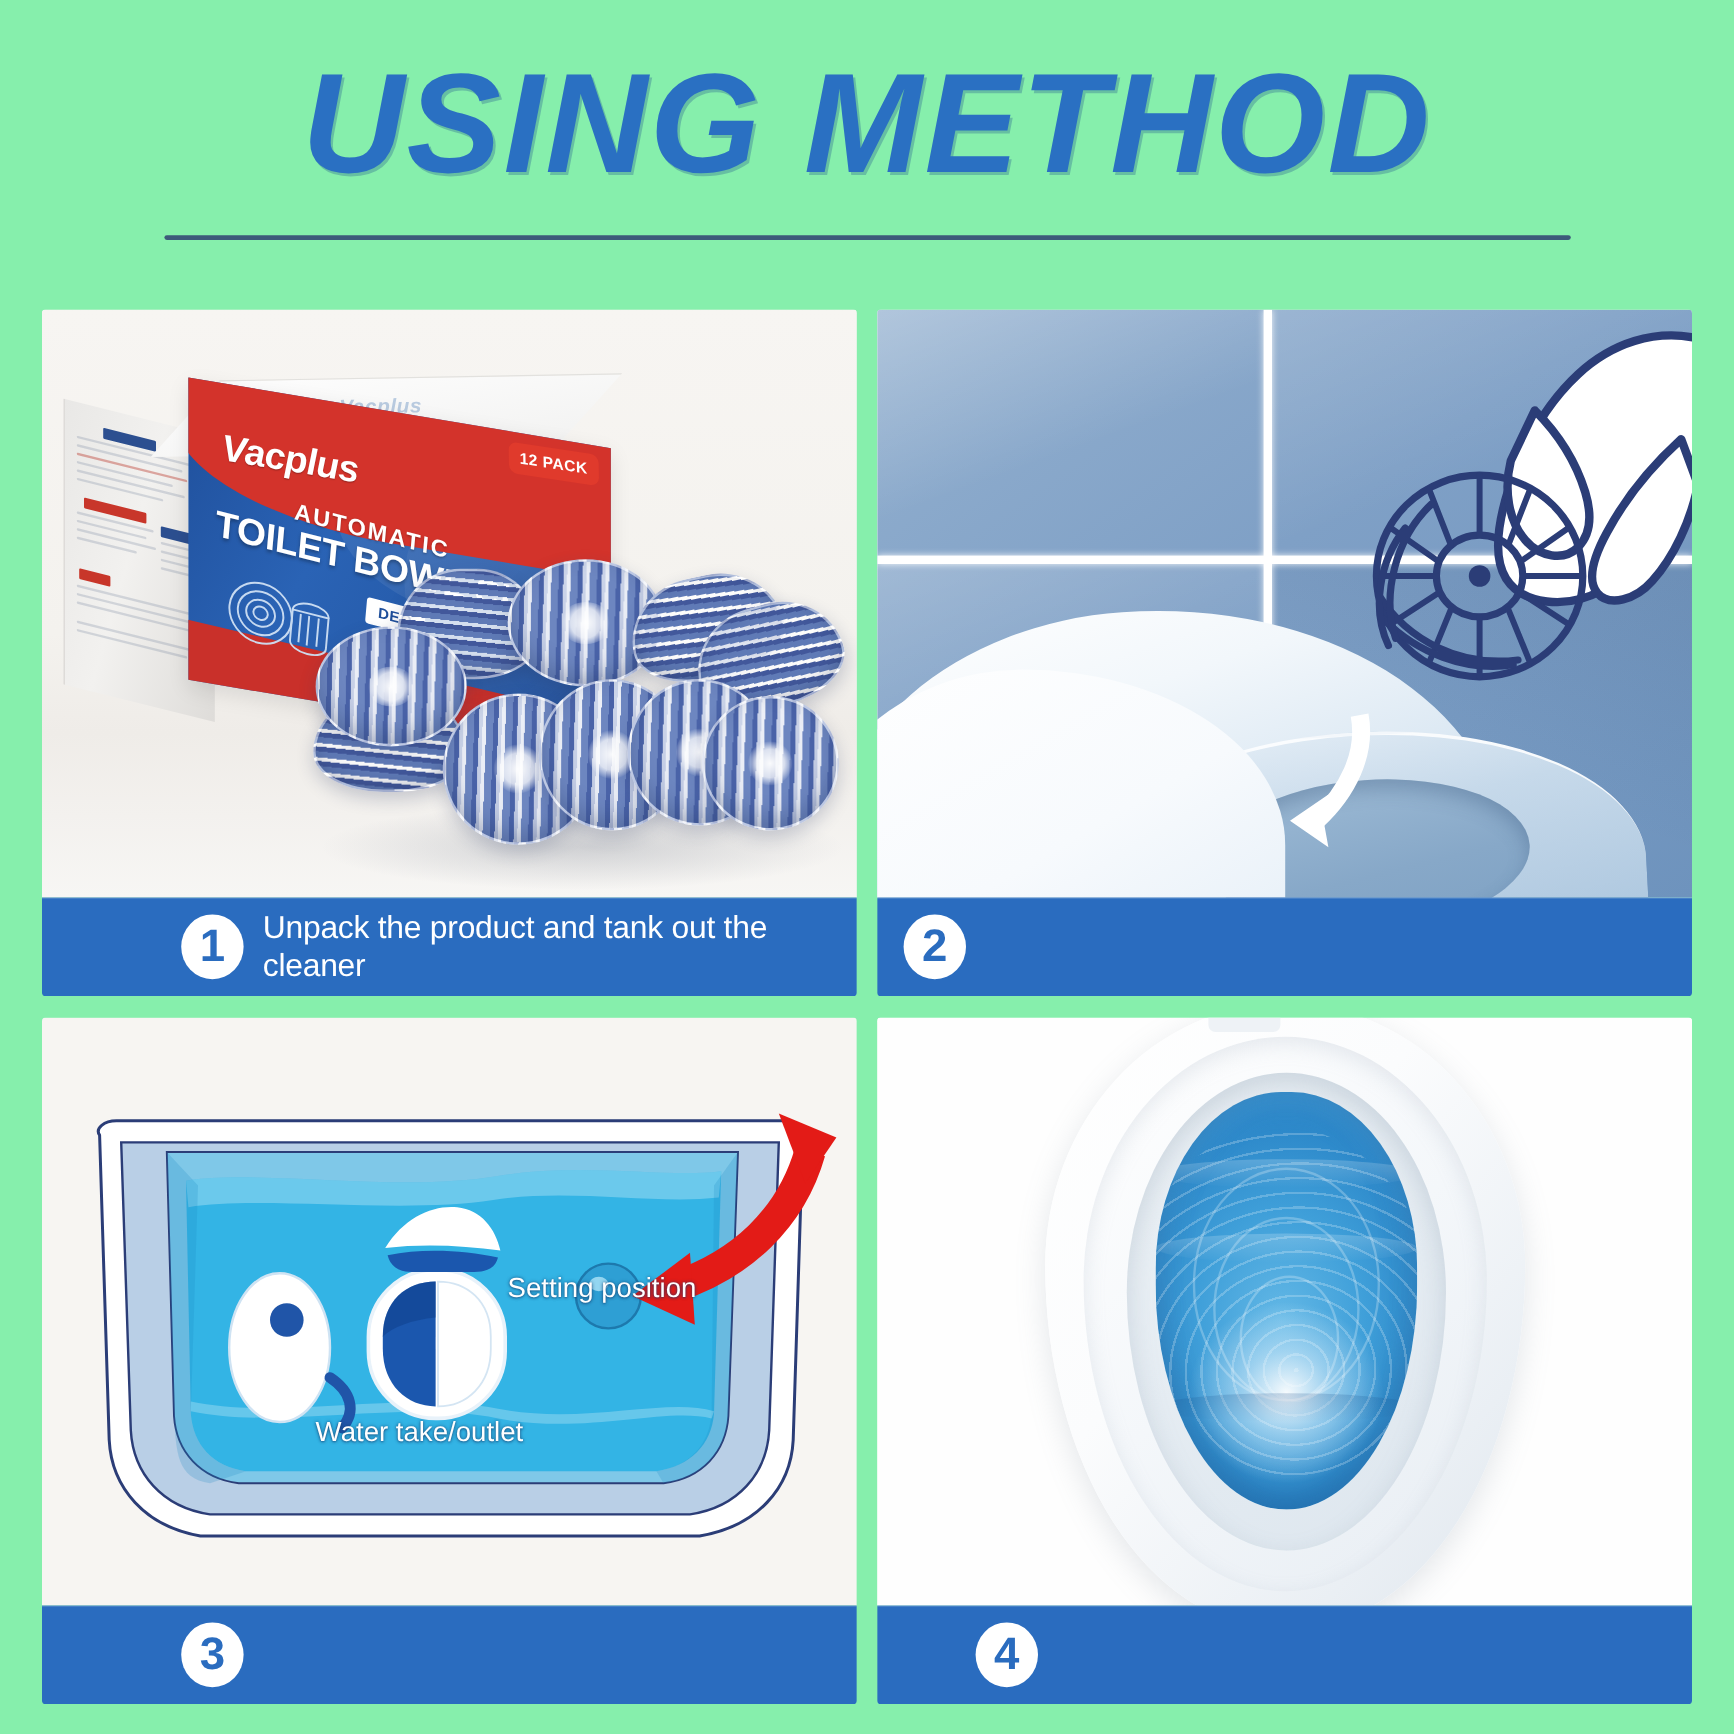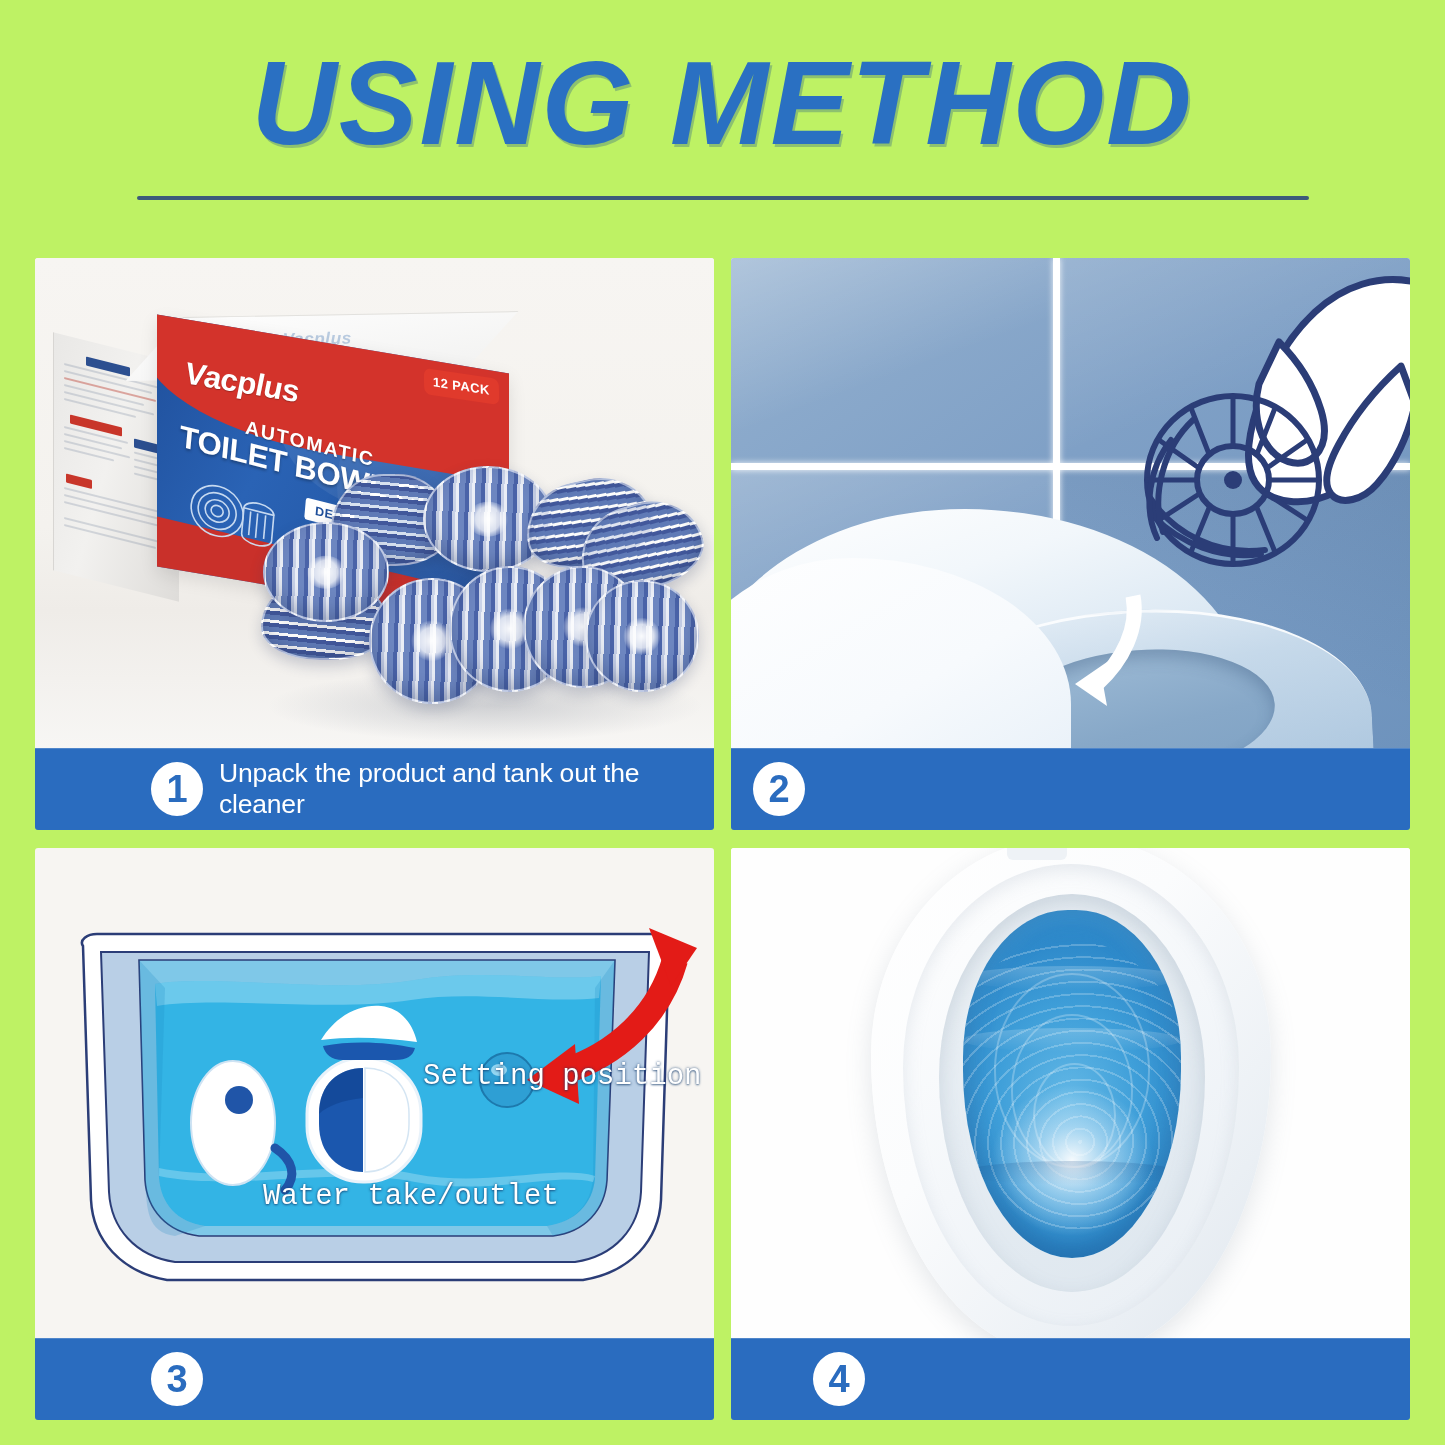--- a/index.html
+++ b/index.html
@@ -2,21 +2,21 @@
 <html><head>
 <meta charset="utf-8">
 <style>
   * { box-sizing: border-box; margin: 0; padding: 0; }
   html, body {
     width: 1445px; height: 1445px;
     background: #ffffff;
     font-family: "Liberation Sans", sans-serif;
     overflow: hidden;
   }
-  .page { position: relative; width: 1445px; height: 1445px; background: #bef264; }
+  .page { position: relative; width: 1445px; height: 1445px; background: #86efac; }
 
   
   .header { position: absolute; left: 0; top: 0; width: 1445px; height: 230px; }
   .title {
     position: absolute; left: 0; top: 44px; width: 1445px;
     text-align: center;
     font-size: 118px; font-weight: bold; font-style: italic;
     letter-spacing: 2px;
     color: #2a70c2;
     font-family: "Liberation Sans", sans-serif;
@@ -249,22 +249,22 @@
     background: linear-gradient(150deg,#ffffff 0%, #f7fafd 55%, #e4eef7 100%);
     border-radius: 58% 70% 0 0 / 80% 72% 0 0;
   }
   .hand-svg { position: absolute; left: 398px; top: 10px; width: 290px; height: 390px; }
   .arrow-svg { position: absolute; left: 330px; top: 330px; width: 100px; height: 130px; }
 
   
   .p3 { background: #f7f5f2; }
   .tank-diagram { position: absolute; left: 0; top: 0; width: 679px; height: 490px; }
   .lbl {
-    position: absolute; color: #ffffff; font-size: 29px;
-    font-family: Liberation Mono, monospace;
+    position: absolute; color: #ffffff; font-size: 23px;
+    font-family: Liberation Sans, sans-serif;
     text-shadow: 0 0 3px rgba(20,60,110,.75), 0 1px 2px rgba(20,60,110,.55);
     white-space: nowrap;
   }
   .lbl-setting { left: 388px; top: 212px; }
   .lbl-inlet { left: 228px; top: 332px; }
 
   
   .p4 { background: #ffffff; }
   .bowl-wrap { position: absolute; left: 0; top: 0; width: 679px; height: 490px; background:#fefefe; overflow:hidden; }
   .bowl-outer {

